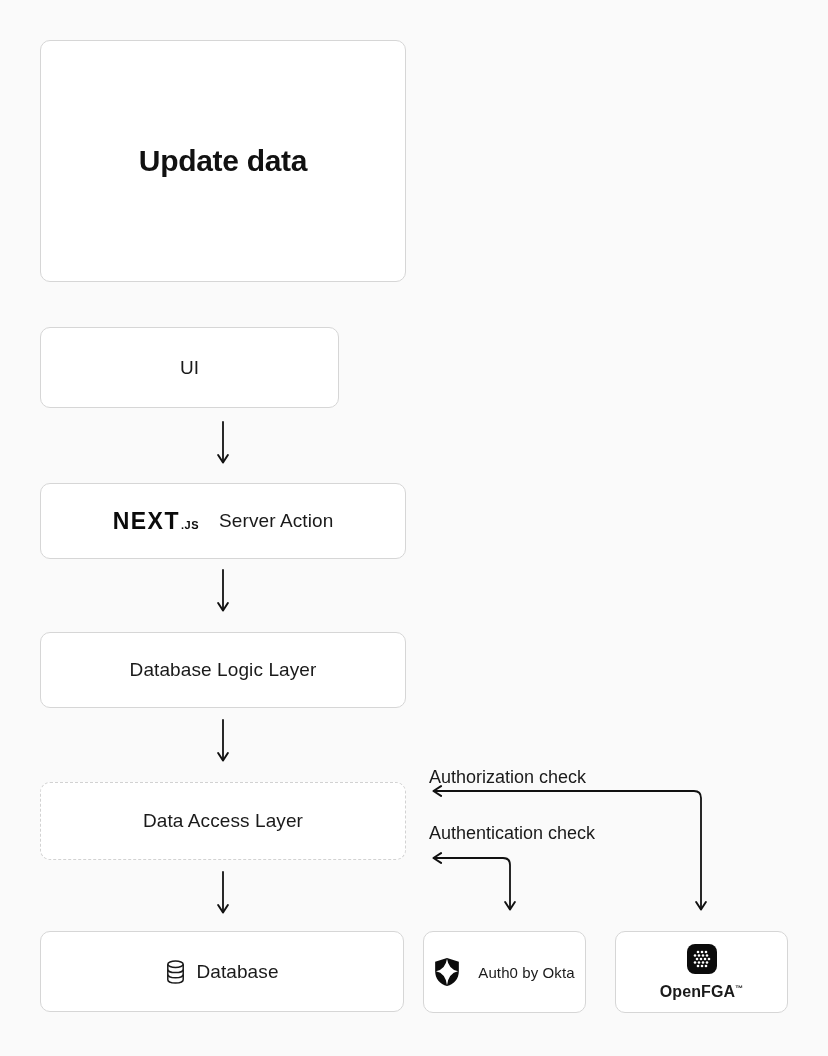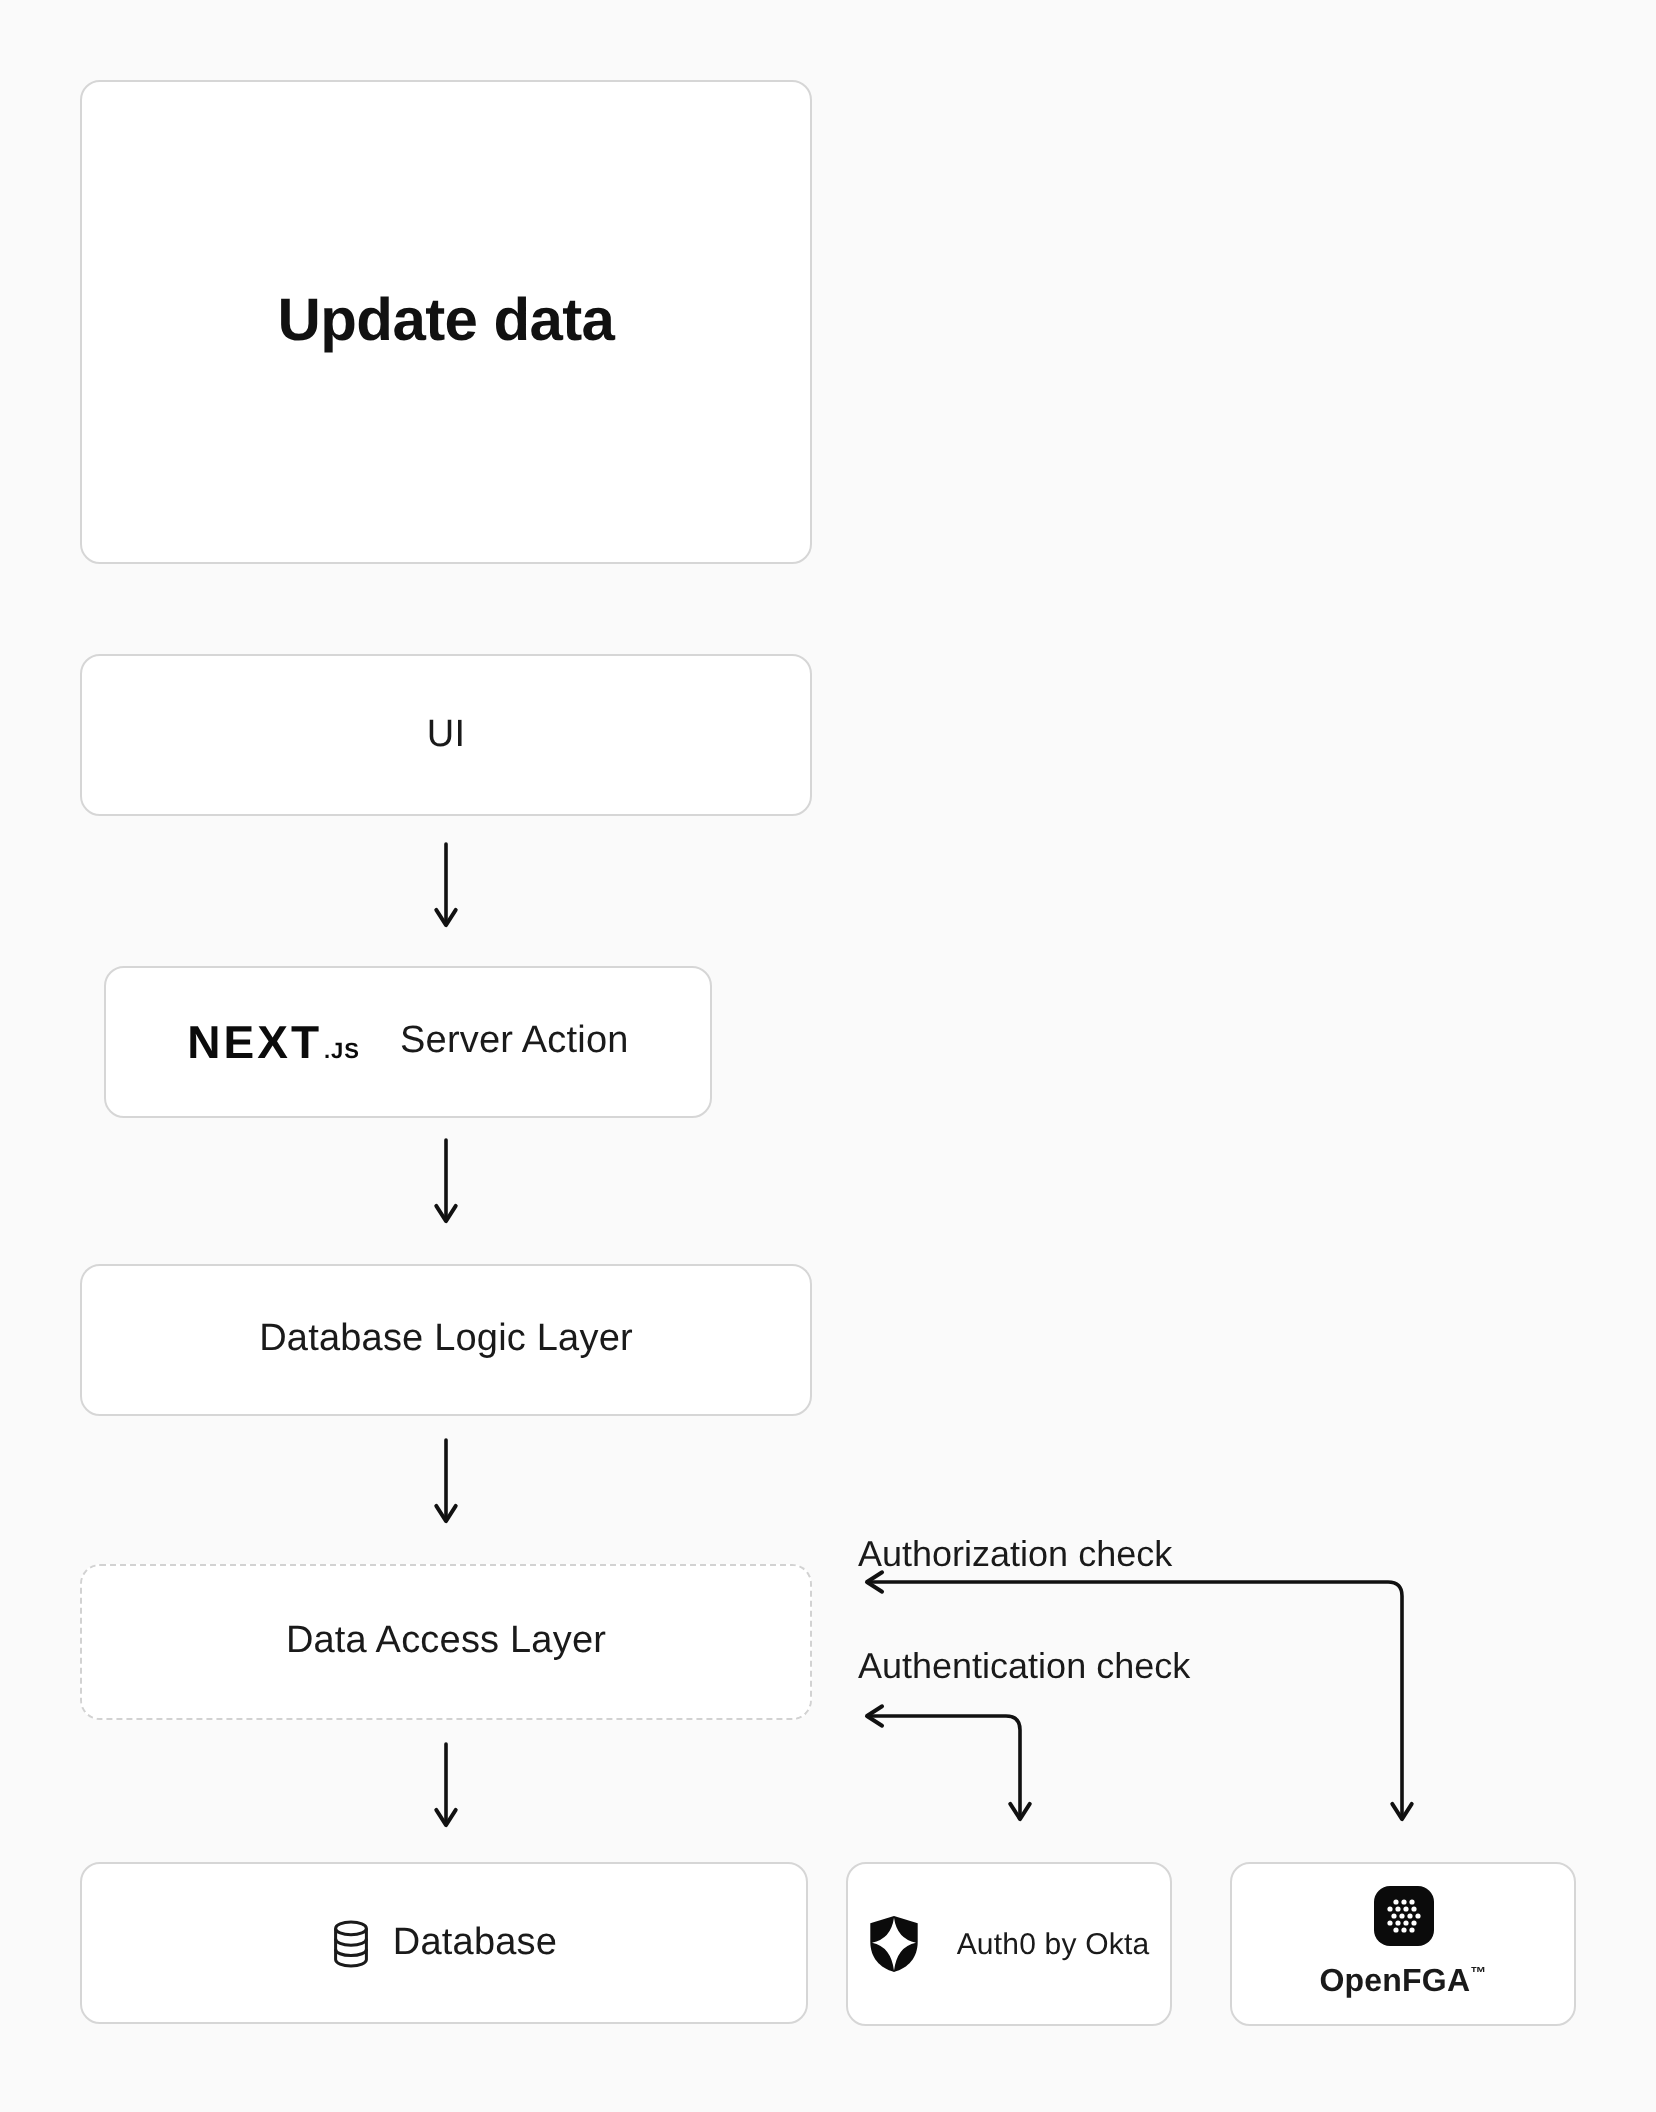--- a/index.html
+++ b/index.html
@@ -88,25 +88,25 @@
 </style>
 </head>
 <body>
 
 <div class="stage">
 
   <div class="node" style="left:40px; top:40px; width:366px; height:242px;">
     <span class="node-title">Update data</span>
   </div>
 
-  <div class="node" style="left:40px; top:327px; width:366px; height:81px;">
+  <div class="node" style="left:40px; top:327px; width:299px; height:81px;">
     <span>UI</span>
   </div>
 
-  <div class="node" style="left:40px; top:483px; width:304px; height:76px;margin-left:12px;">
+  <div class="node" style="left:40px; top:483px; width:366px; height:76px;">
     <span style="display:inline-flex; align-items:baseline;">
       <span class="brand-next">NEXT</span>
       <span class="brand-next-suffix">.JS</span>
     </span>
     <span>Server Action</span>
   </div>
 
   <div class="node" style="left:40px; top:632px; width:366px; height:76px;">
     <span>Database Logic Layer</span>
   </div>

